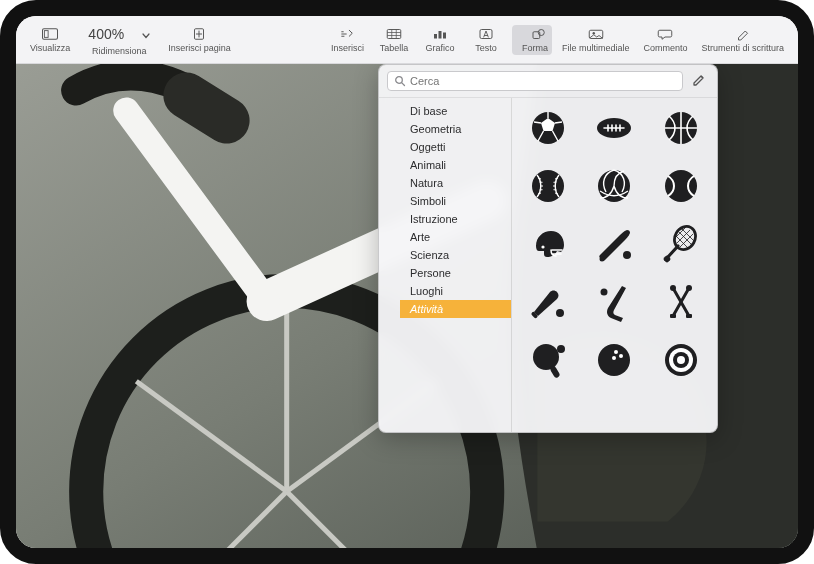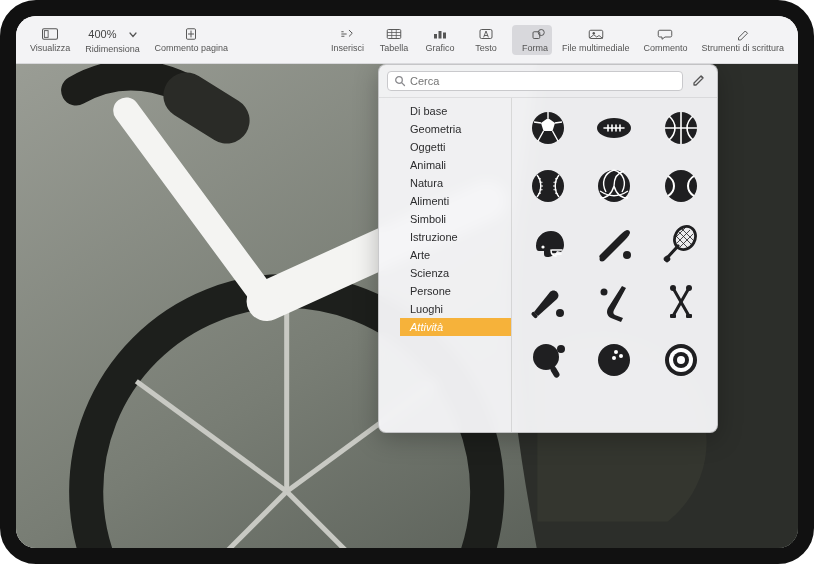--- a/index.html
+++ b/index.html
@@ -5,21 +5,21 @@
   * { box-sizing: border-box; margin: 0; padding: 0; }
   body { font-family: -apple-system, "Helvetica Neue", Arial, sans-serif; background: #fff; width: 814px; height: 564px; overflow: hidden; position: relative; }
   .device-frame { position: absolute; inset: 0; border-radius: 36px; border: 16px solid #111; background: #222; overflow: hidden; }
   .screen { position: absolute; inset: 0; background: #f7f7f8; display: flex; flex-direction: column; }
   .toolbar { height: 48px; background: #f3f3f5; border-bottom: 1px solid #d9d9dc; display: flex; align-items: center; padding: 0 10px; gap: 6px; font-size: 9px; color: #666; }
   .tb-item { display: flex; flex-direction: column; align-items: center; justify-content: center; padding: 2px 4px; border-radius: 4px; gap: 2px; min-width: 40px; cursor: default; }
   .tb-item.active { background: #d8d8dc; align-items: flex-end; }
   .tb-item .icon { width: 18px; height: 14px; color: #555; display: flex; align-items: center; justify-content: center; }
   .tb-item .icon svg { width: 18px; height: 14px; }
   .tb-item .lbl { font-size: 9px; color: #555; white-space: nowrap; }
-  .tb-zoom { display: flex; align-items: center; font-size: 11px; color: #444; gap: 12px; padding: 2px 4px; }
+  .tb-zoom { display: flex; align-items: center; font-size: 14px; color: #444; gap: 18px; padding: 2px 4px; }
   .tb-spacer { flex: 1; }
   .canvas {
     flex: 1;
     position: relative;
     overflow: hidden;
     background:
       radial-gradient(1200px 800px at 30% 120%, rgba(255,255,255,0.35), rgba(0,0,0,0) 60%),
       linear-gradient(100deg, #a0a29b 0%, #8f9289 15%, #7b7f76 40%, #6f746b 60%, #5e635b 80%, #515751 100%);
   }
   
@@ -69,21 +69,21 @@
         <span class="lbl">Ridimensiona</span>
       </div>
 
       <div class="tb-item">
         <span class="icon">
           <svg viewBox="0 0 24 18">
               <rect x="6" y="2" width="12" height="14" rx="1.5" fill="none" stroke="#555" stroke-width="1.3"></rect>
               <path d="M12 5v8M8.5 9h7" stroke="#555" stroke-width="1.3" stroke-linecap="round"></path>
             </svg>
         </span>
-        <span class="lbl">Commento pagina</span>
+        <span class="lbl">Inserisci pagina</span>
       </div>
 
       <div class="tb-spacer"></div>
 
       <div class="tb-item">
         <span class="icon">
           <svg viewBox="0 0 24 18">
               <path d="M5 12h3M5 9h6M5 6h2" stroke="#555" stroke-width="1.3" stroke-linecap="round"></path>
               <path d="M15 4l4 4-4 4" fill="none" stroke="#555" stroke-width="1.3" stroke-linecap="round" stroke-linejoin="round"></path>
             </svg>
@@ -213,21 +213,20 @@
             </span>
           </div>
         </div>
         <div class="popover-body">
           <div class="pop-sidebar" id="pop-sidebar">
               <div class="cat">Di base</div>
               <div class="cat">Geometria</div>
               <div class="cat">Oggetti</div>
               <div class="cat">Animali</div>
               <div class="cat">Natura</div>
-              <div class="cat">Alimenti</div>
               <div class="cat">Simboli</div>
               <div class="cat">Istruzione</div>
               <div class="cat">Arte</div>
               <div class="cat">Scienza</div>
               <div class="cat">Persone</div>
               <div class="cat">Luoghi</div>
               <div class="cat selected">Attività</div>
             </div>
           <div class="pop-shapes">
             <div class="shape-grid" id="shape-grid">

